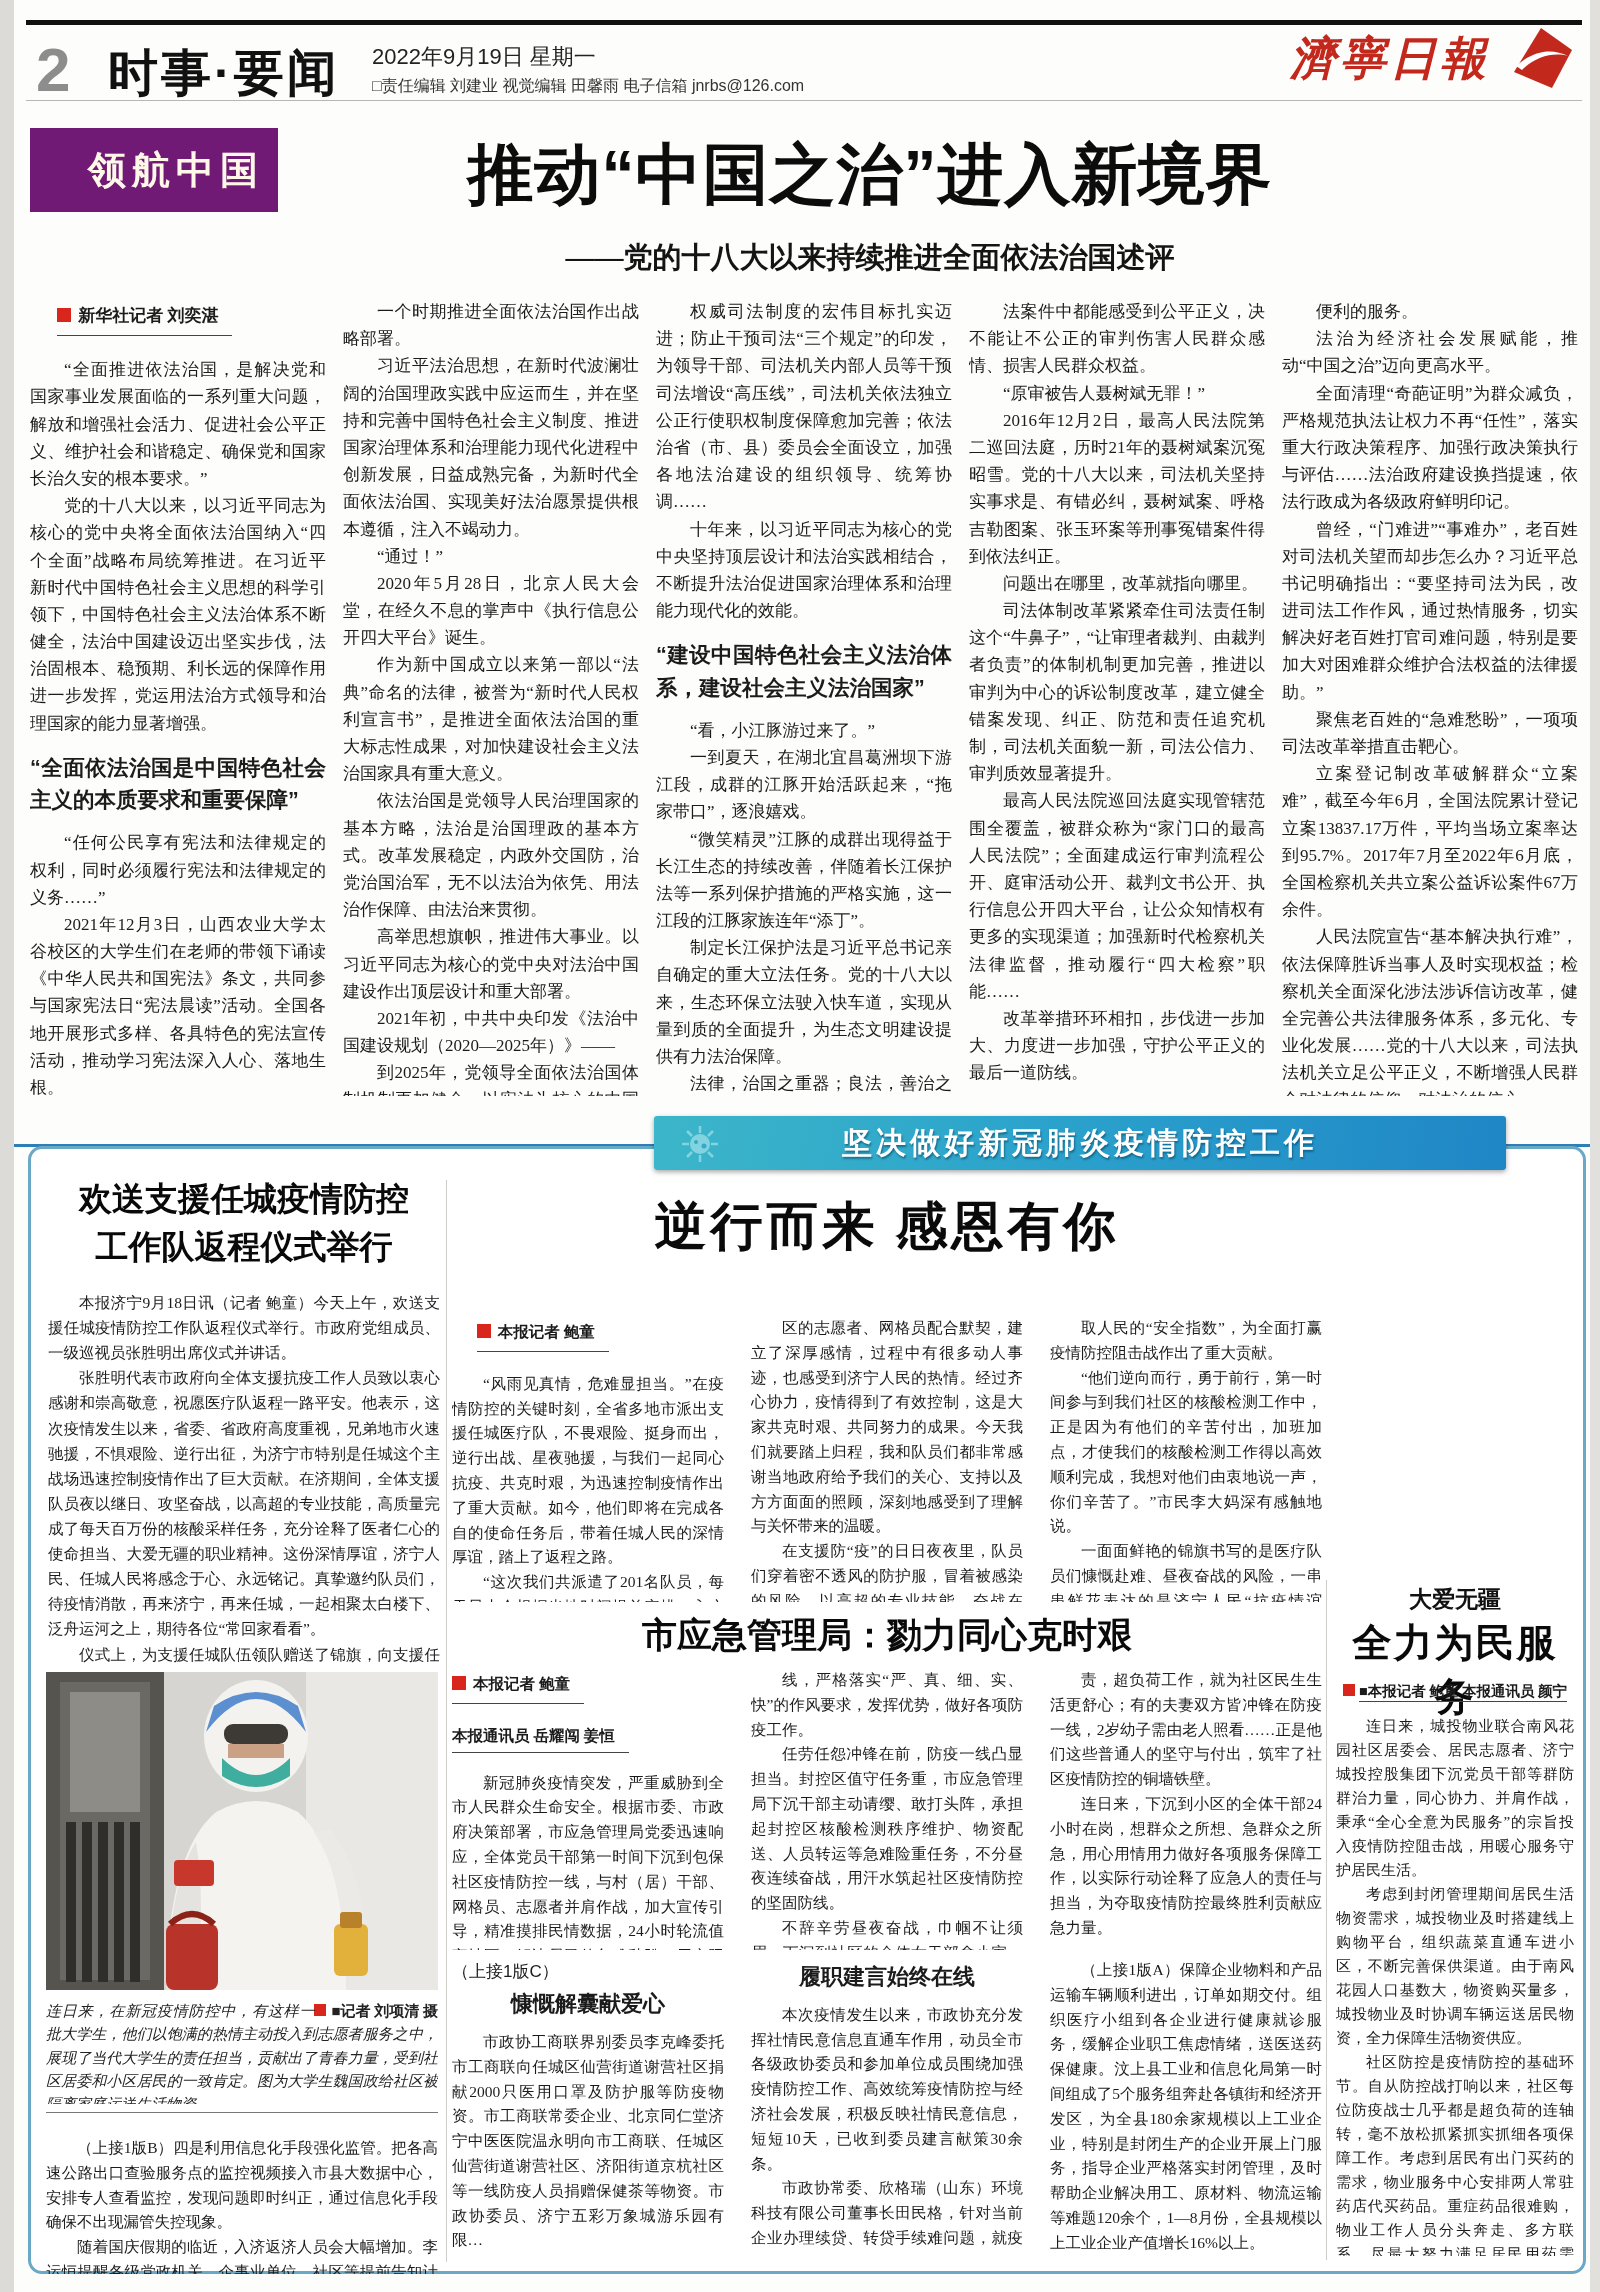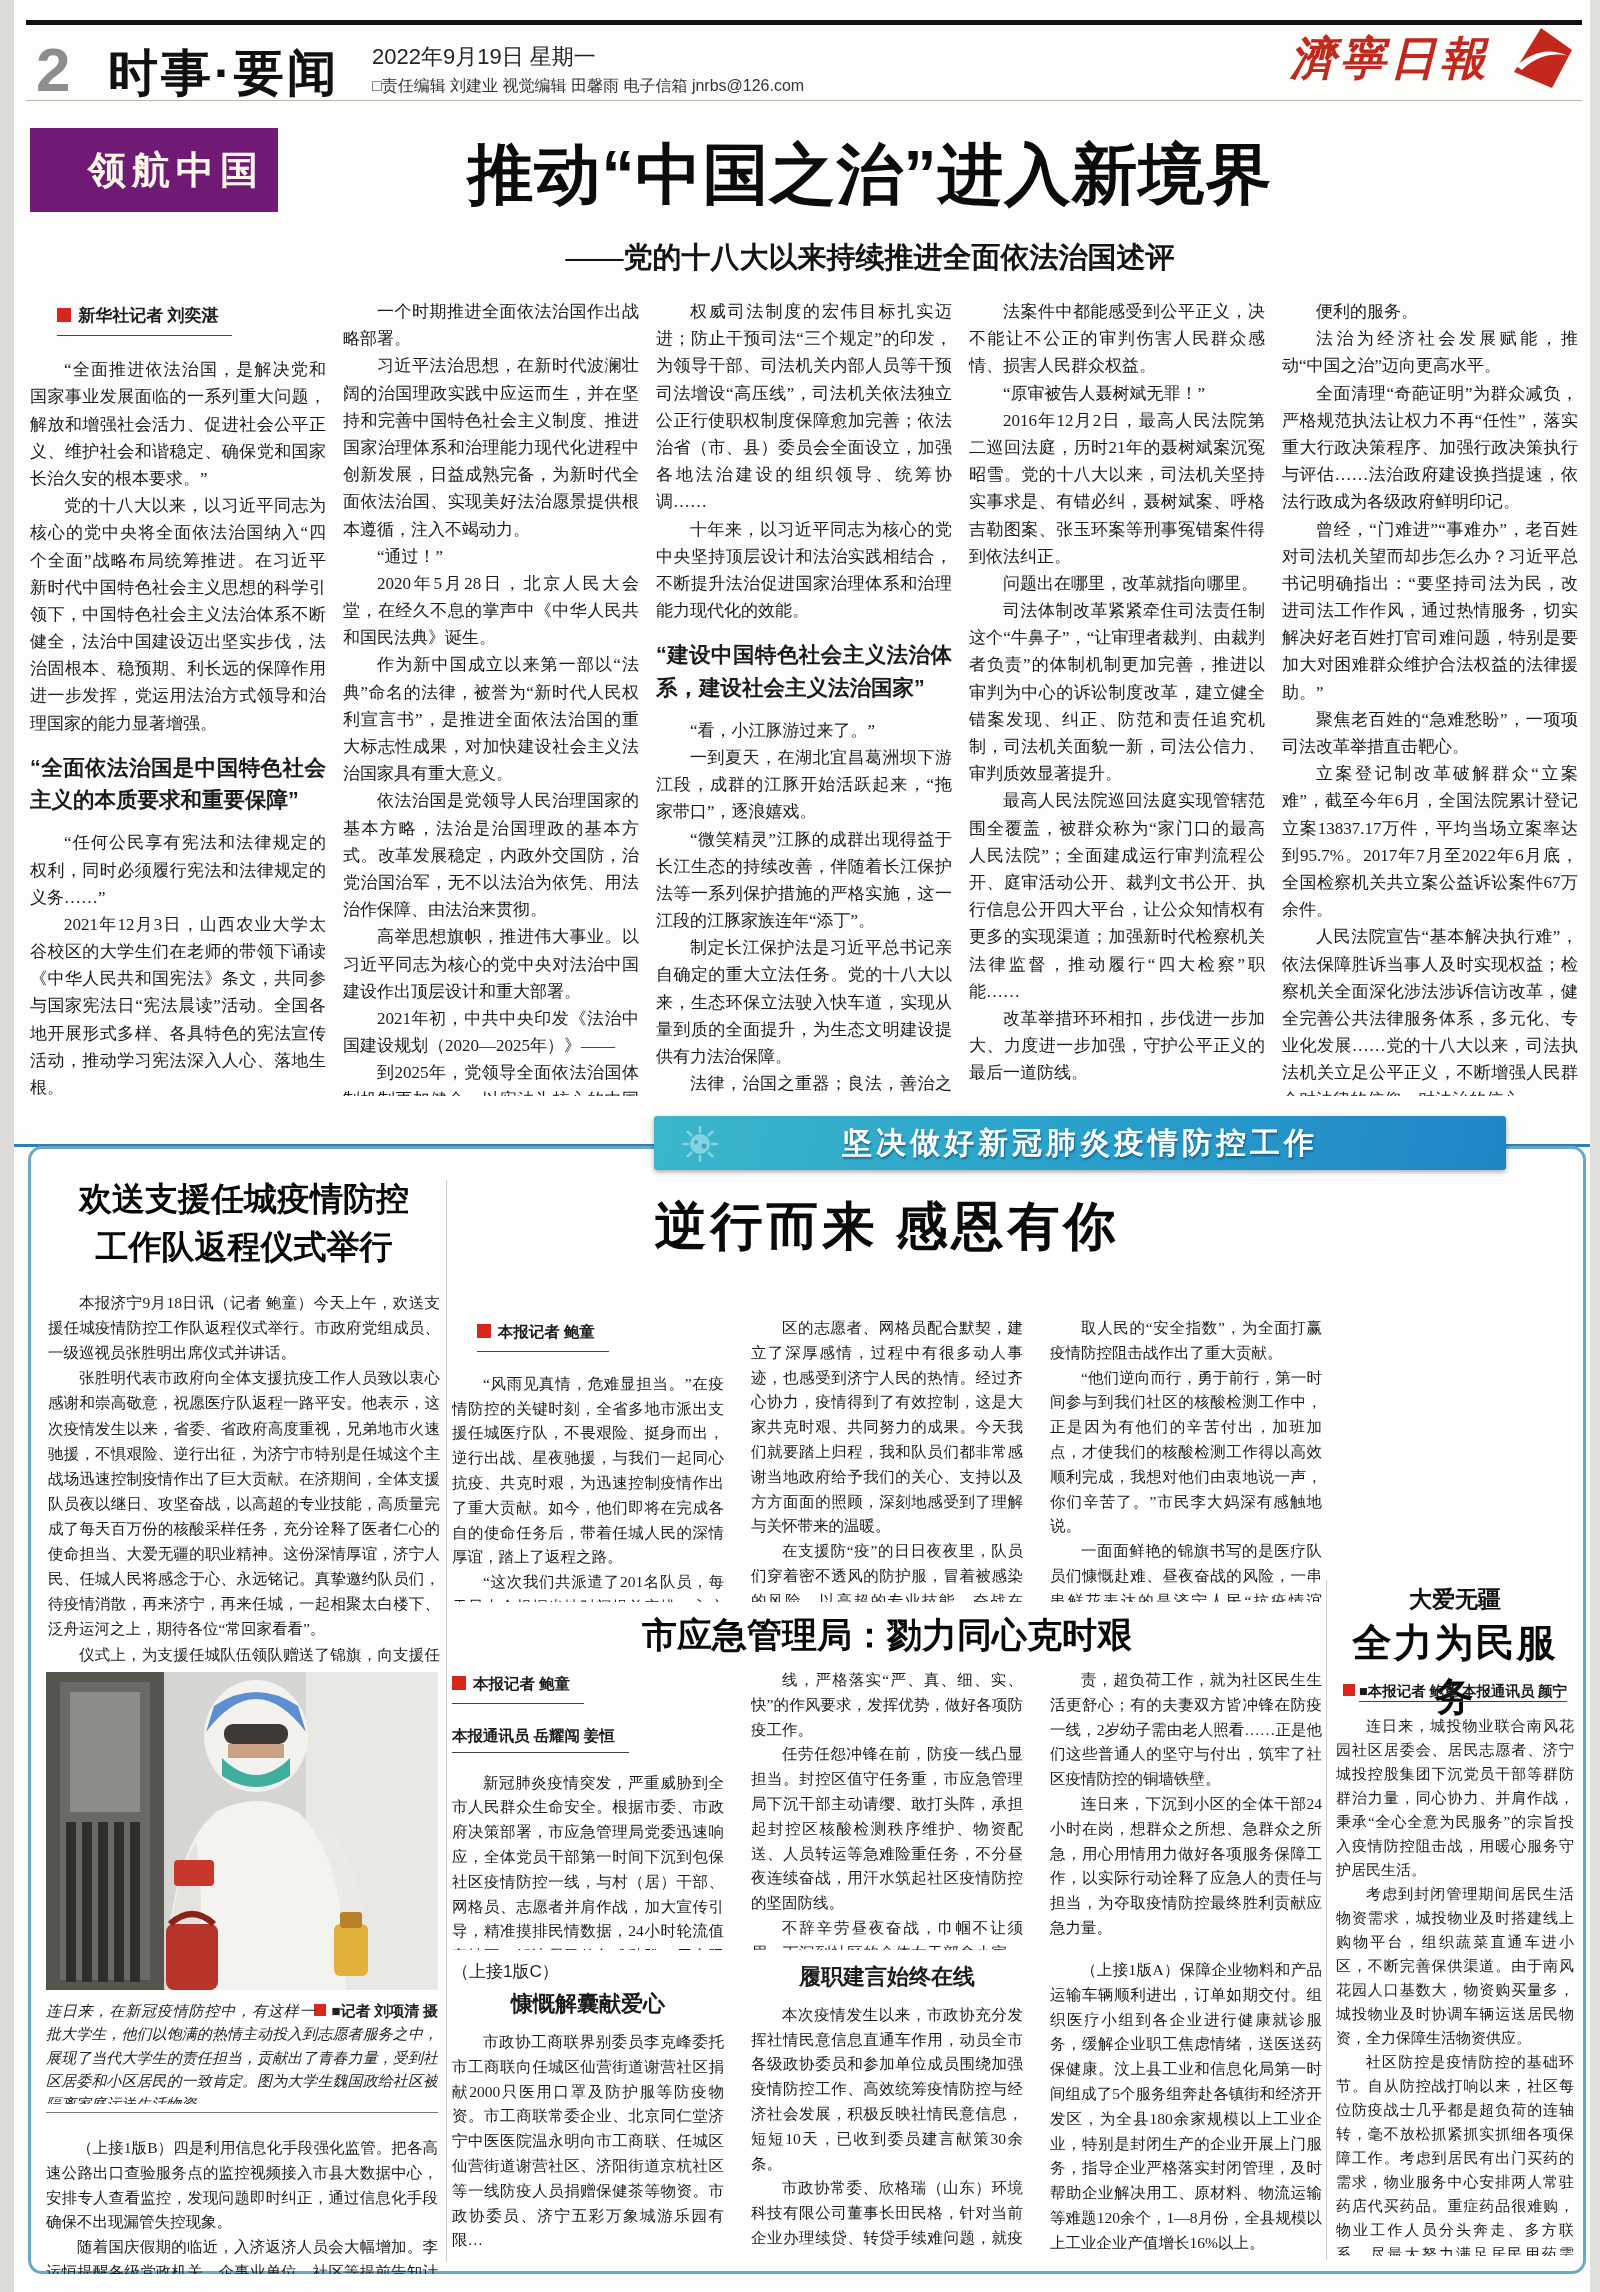--- a/index.html
+++ b/index.html
@@ -112,21 +112,21 @@
 
   <div class="abs kickerbox">领航中国</div>
   <div class="abs leadhead">推动“中国之治”进入新境界</div>
   <div class="abs leadsub">——党的十八大以来持续推进全面依法治国述评</div>
   <div class="abs leadcols">
     <div class="leadcol"><p class="blk-byline">新华社记者 刘奕湛</p><p class="blk-p">“全面推进依法治国，是解决党和国家事业发展面临的一系列重大问题，解放和增强社会活力、促进社会公平正义、维护社会和谐稳定、确保党和国家长治久安的根本要求。”</p><p class="blk-p">党的十八大以来，以习近平同志为核心的党中央将全面依法治国纳入“四个全面”战略布局统筹推进。在习近平新时代中国特色社会主义思想的科学引领下，中国特色社会主义法治体系不断健全，法治中国建设迈出坚实步伐，法治固根本、稳预期、利长远的保障作用进一步发挥，党运用法治方式领导和治理国家的能力显著增强。</p><h3 class="blk-h">“全面依法治国是中国特色社会主义的本质要求和重要保障”</h3><p class="blk-p">“任何公民享有宪法和法律规定的权利，同时必须履行宪法和法律规定的义务……”</p><p class="blk-p">2021年12月3日，山西农业大学太谷校区的大学生们在老师的带领下诵读《中华人民共和国宪法》条文，共同参与国家宪法日“宪法晨读”活动。全国各地开展形式多样、各具特色的宪法宣传活动，推动学习宪法深入人心、落地生根。</p></div>
     <div class="leadcol">
         <p class="blk-p">一个时期推进全面依法治国作出战略部署。</p>
         <p class="blk-p">习近平法治思想，在新时代波澜壮阔的治国理政实践中应运而生，并在坚持和完善中国特色社会主义制度、推进国家治理体系和治理能力现代化进程中创新发展，日益成熟完备，为新时代全面依法治国、实现美好法治愿景提供根本遵循，注入不竭动力。</p>
         <p class="blk-p">“通过！”</p>
-        <p class="blk-p">2020年5月28日，北京人民大会堂，在经久不息的掌声中《中华人民共和国民法典》诞生。</p>
+        <p class="blk-p">2020年5月28日，北京人民大会堂，在经久不息的掌声中《执行信息公开四大平台》诞生。</p>
         <p class="blk-p">作为新中国成立以来第一部以“法典”命名的法律，被誉为“新时代人民权利宣言书”，是推进全面依法治国的重大标志性成果，对加快建设社会主义法治国家具有重大意义。</p>
         <p class="blk-p">依法治国是党领导人民治理国家的基本方略，法治是治国理政的基本方式。改革发展稳定，内政外交国防，治党治国治军，无不以法治为依凭、用法治作保障、由法治来贯彻。</p>
         <p class="blk-p">高举思想旗帜，推进伟大事业。以习近平同志为核心的党中央对法治中国建设作出顶层设计和重大部署。</p>
         <p class="blk-p">2021年初，中共中央印发《法治中国建设规划（2020—2025年）》——</p>
         <p class="blk-p">到2025年，党领导全面依法治国体制机制更加健全，以宪法为核心的中国特色社会主义法律体系更加完备，中国特色社会主义法治体系初步形成。</p>
       </div>
     <div class="leadcol">
         <p class="blk-p">权威司法制度的宏伟目标扎实迈进；防止干预司法“三个规定”的印发，为领导干部、司法机关内部人员等干预司法增设“高压线”，司法机关依法独立公正行使职权制度保障愈加完善；依法治省（市、县）委员会全面设立，加强各地法治建设的组织领导、统筹协调……</p>
         <p class="blk-p">十年来，以习近平同志为核心的党中央坚持顶层设计和法治实践相结合，不断提升法治促进国家治理体系和治理能力现代化的效能。</p>
         <h3 class="blk-h">“建设中国特色社会主义法治体系，建设社会主义法治国家”</h3>

